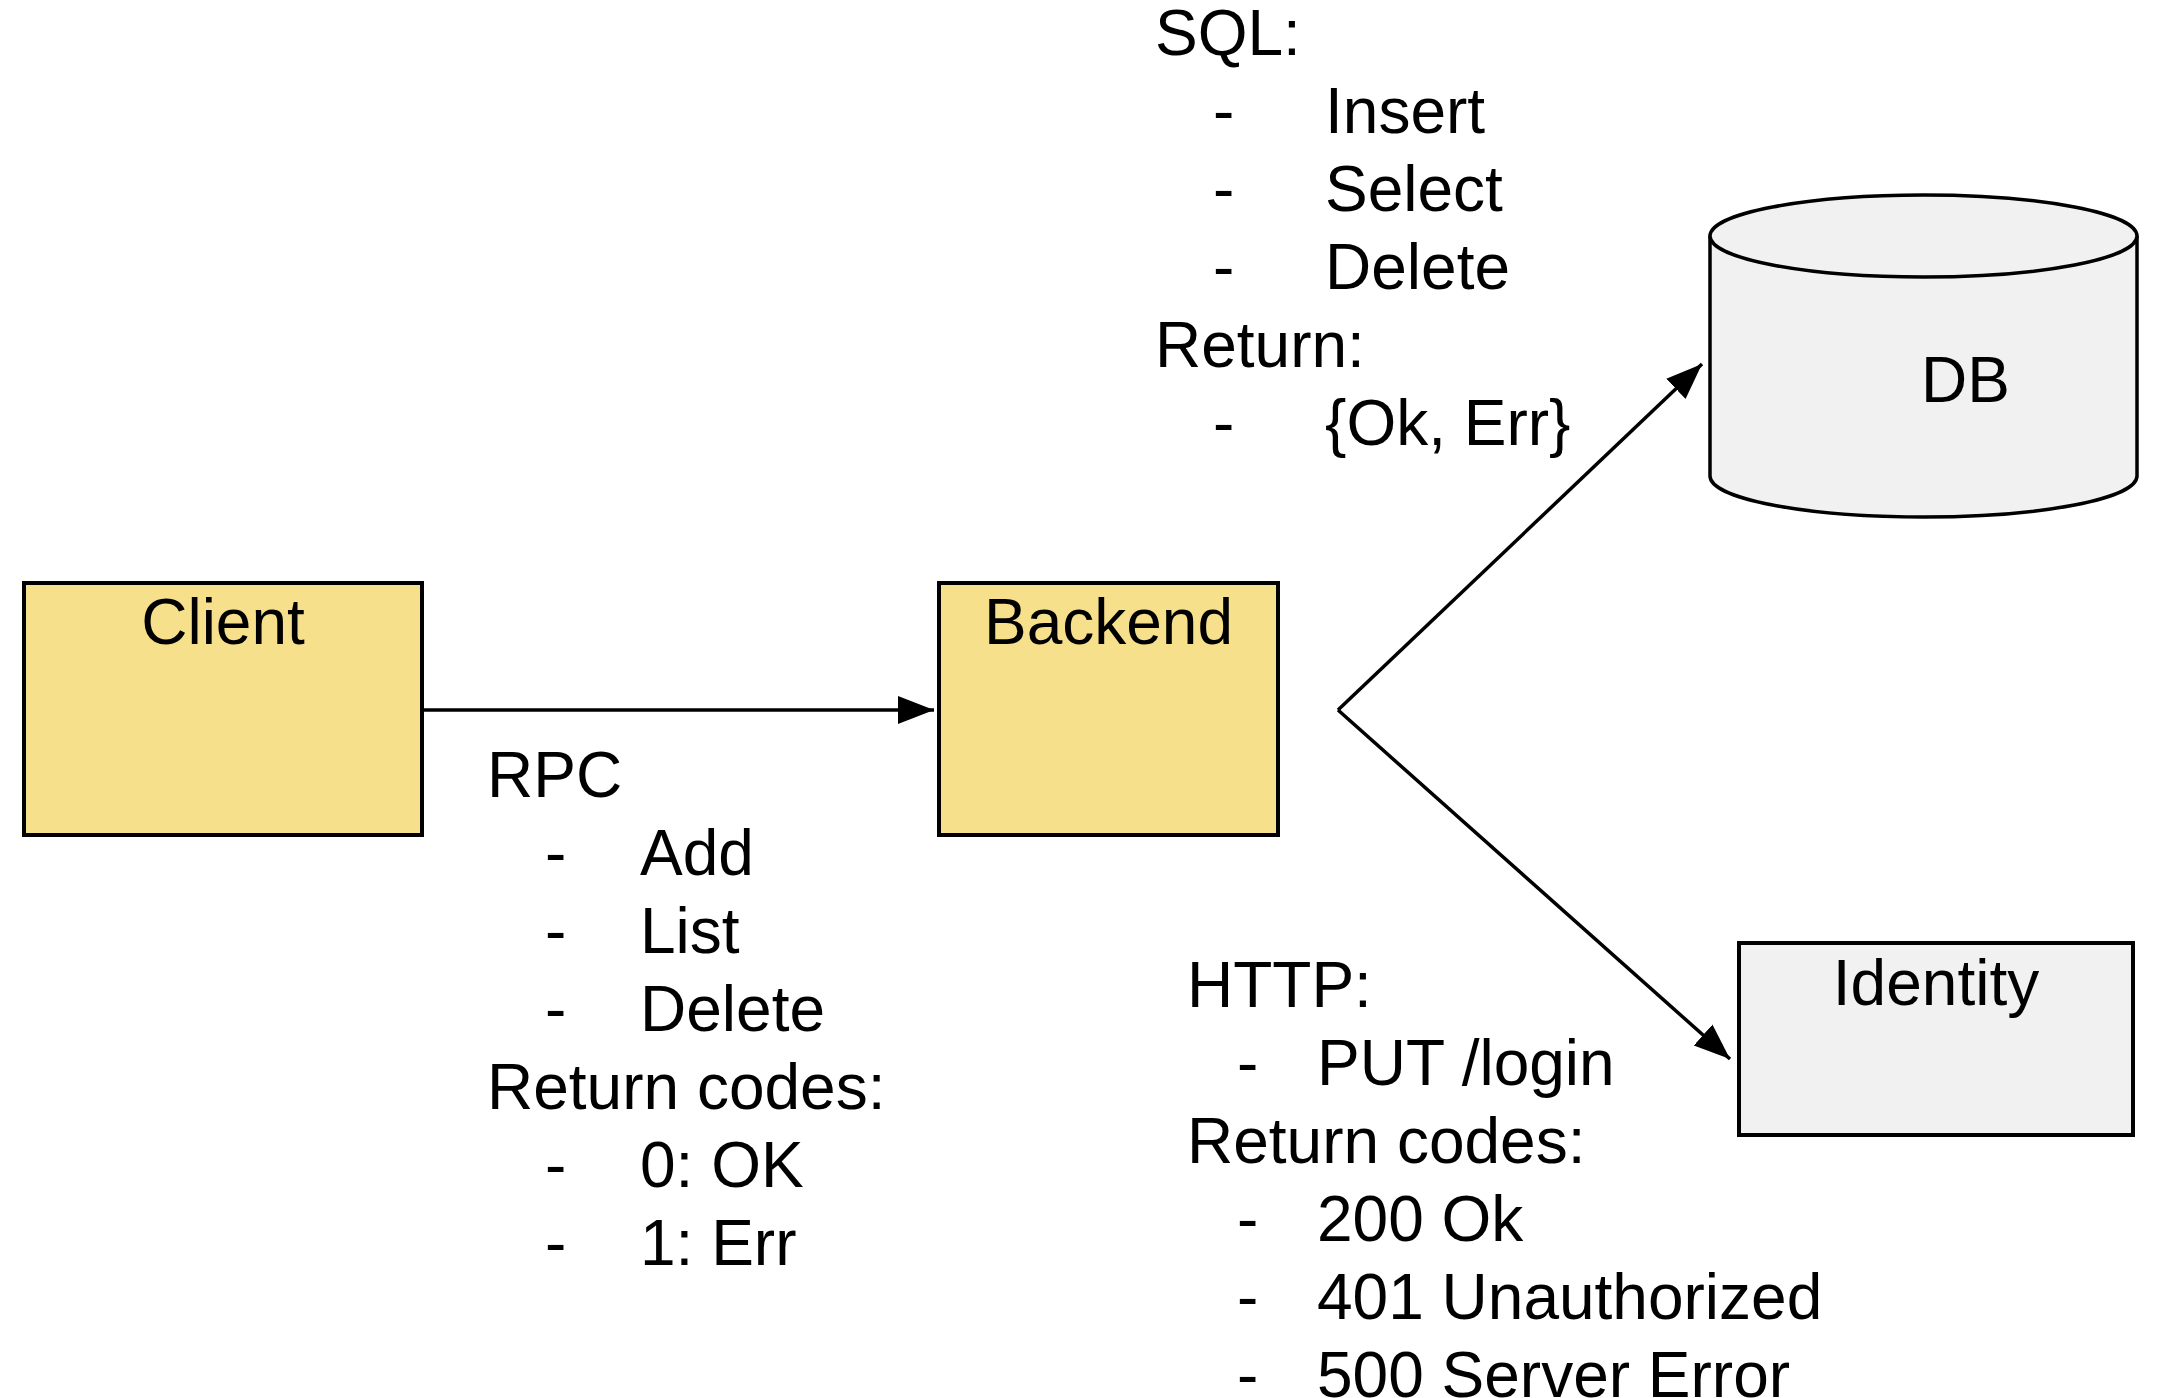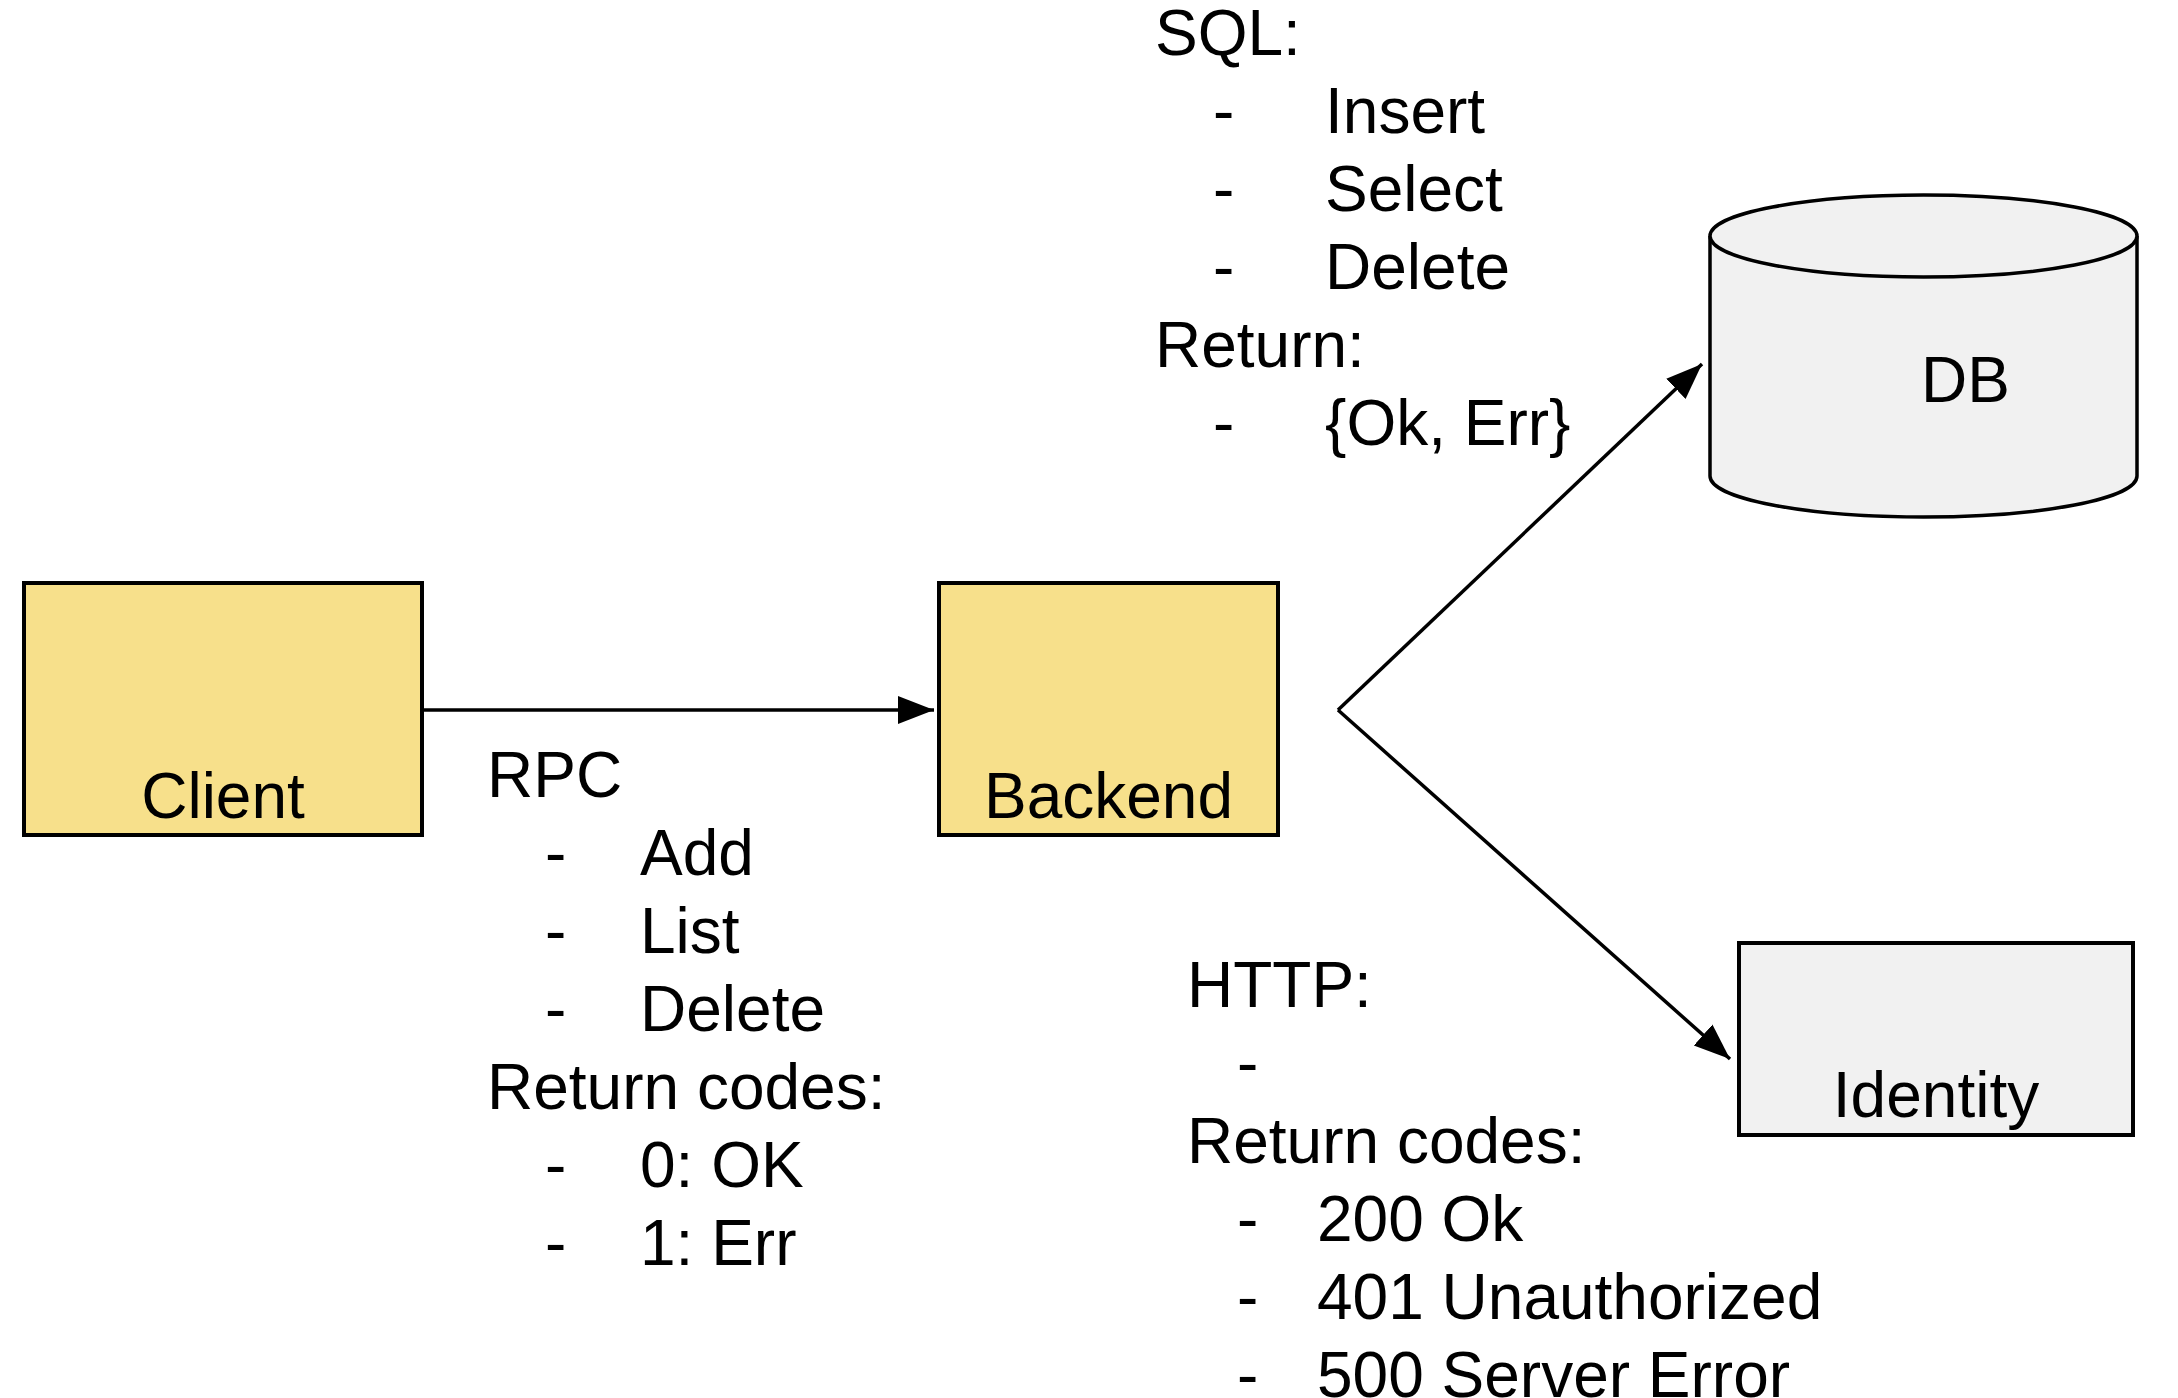--- a/index.html
+++ b/index.html
@@ -22,21 +22,21 @@
 
   .edge { stroke: var(--stroke, #000); stroke-width: 3.5px; fill: none; }
   .head { fill: var(--stroke, #000); stroke: none; }
   .cyl  { fill: var(--node-fill-gray, #F1F1F1); stroke: var(--stroke, #000); stroke-width: 3.5px; }
 
   .node {
     position: absolute;
     display: flex;
     flex-direction: column;
     align-items: center;
-    justify-content: flex-end;
+    justify-content: flex-start;
     font-size: 64px;
     border: 4px solid var(--stroke, #000);
     box-sizing: border-box;
     text-align: center;
   }
   .node.yellow { background: var(--node-fill-yellow, #F7E08B); }
   .node.gray   { background: var(--node-fill-gray, #F1F1F1); }
 
   #client  { left: 22px;   top: 581px; width: 402px; height: 256px; }
   #backend { left: 937px;  top: 581px; width: 343px; height: 256px; }
@@ -156,20 +156,21 @@
         <span>1: Err</span>
       </div>
   </div>
 
   <div class="ann" id="ann-http">
     <div class="line">
         <span>HTTP:</span>
       </div>
     <div class="line item">
         <span class="dash">-</span>
+        <span>PUT /login</span>
       </div>
     <div class="line">
         <span>Return codes:</span>
       </div>
     <div class="line item">
         <span class="dash">-</span>
         <span>200 Ok</span>
       </div>
     <div class="line item">
         <span class="dash">-</span>

